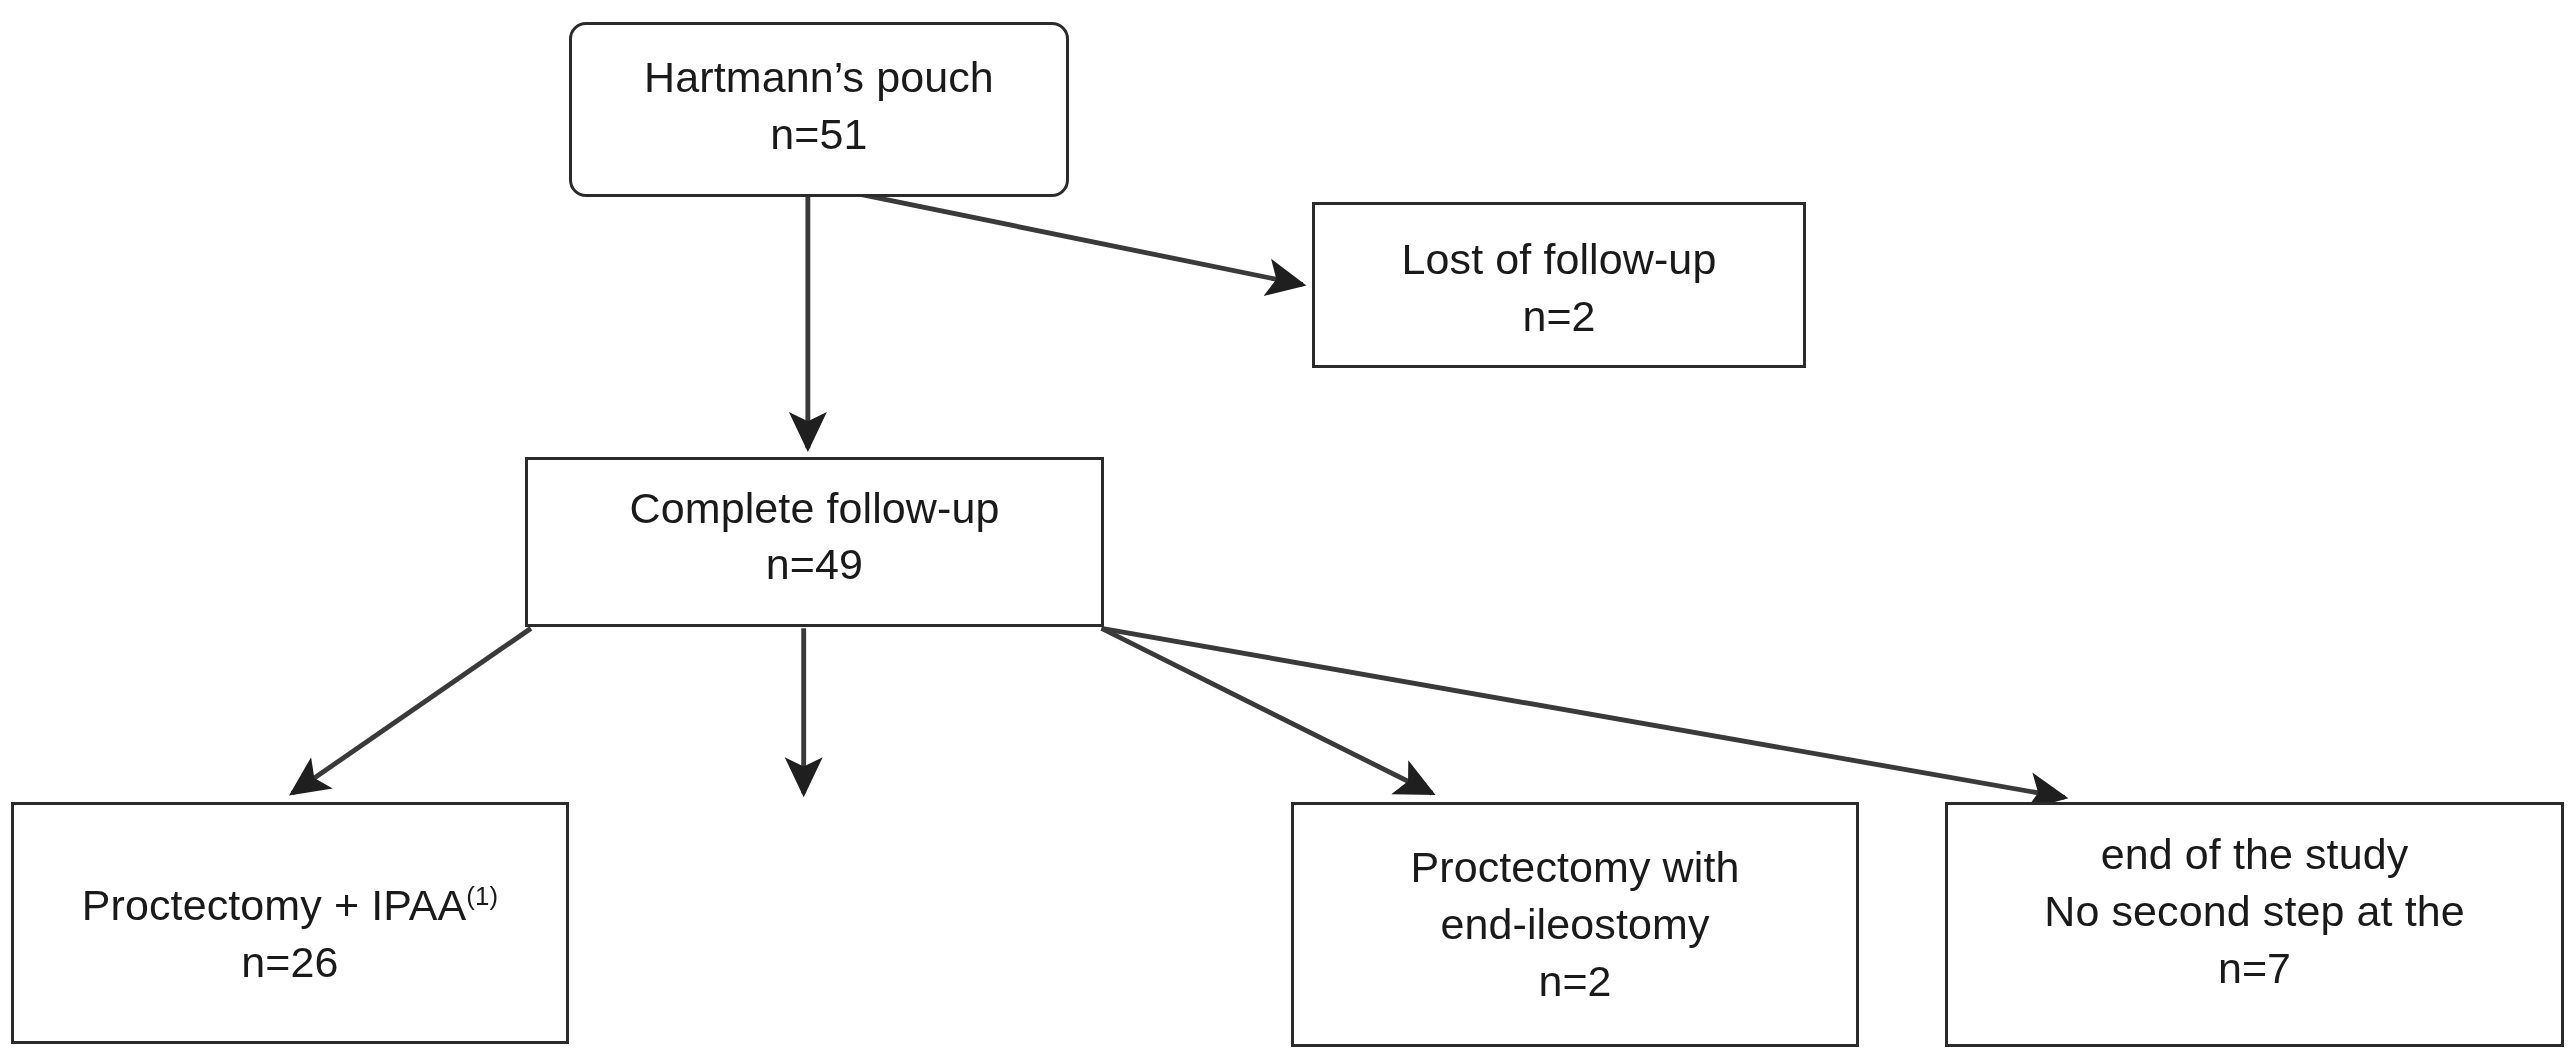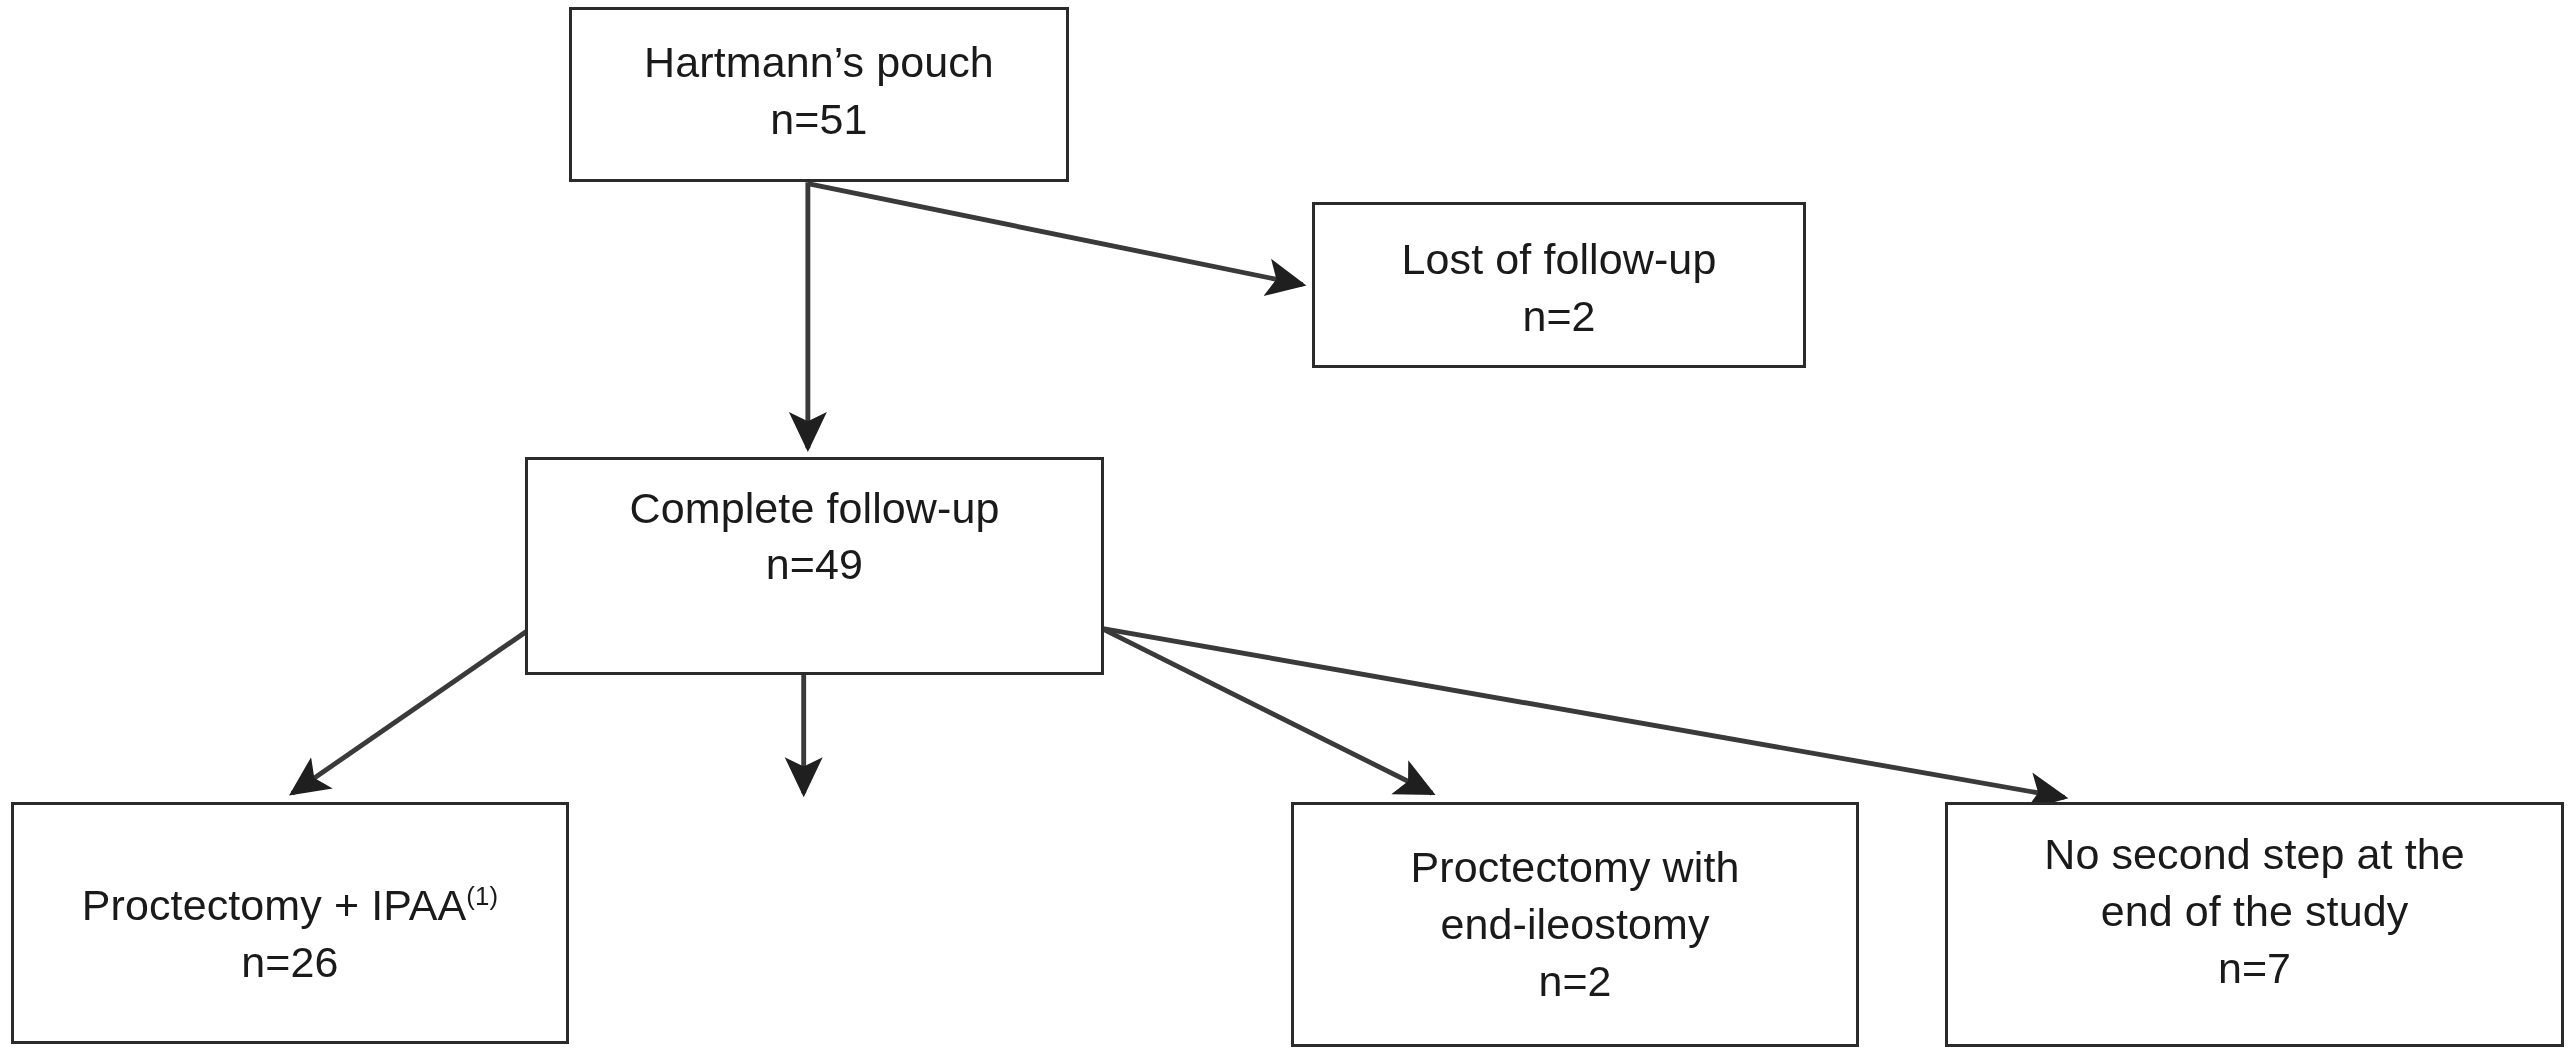--- a/index.html
+++ b/index.html
@@ -44,23 +44,23 @@
     line-height: 1.32;
     letter-spacing: 0.1px;
     white-space: nowrap;
   }
   .node .line sup {
     font-size: 0.60em;
     vertical-align: super;
     line-height: 0;
   }
   
-  #node-hartmann      { left: 569px;  top: 7px;   width: 500px;  height: 175px; padding-top: 24px; }
+  #node-hartmann      { left: 569px;  top: 22px;   width: 500px;  height: 175px; padding-top: 24px; border-radius: 17px; }
   #node-lost          { left: 1312px; top: 202px;  width: 494px;  height: 166px; padding-top: 26px; }
-  #node-complete      { left: 525px;  top: 457px;  width: 579px;  height: 218px; padding-top: 19.5px; }
+  #node-complete      { left: 525px;  top: 457px;  width: 579px;  height: 170px; padding-top: 19.5px; }
   #node-ipaa          { left: 11px;   top: 802px; width: 558px;  height: 242px; padding-top: 21px; justify-content: center; }
   #node-ira           { left: 683px;  top: 802px; width: 516px;  height: 242px; padding-top: 21px; }
   #node-endileostomy  { left: 1291px; top: 802px; width: 568px;  height: 245px; padding-top: 34px; }
   #node-nosecond      { left: 1945px; top: 802px; width: 619px;  height: 245px; padding-top: 21px; }
 </style>
 </head>
 <body>
 
 <div id="canvas">
 
@@ -105,19 +105,19 @@
   </div>
 
 
   <div class="node" id="node-endileostomy">
     <span class="line">Proctectomy with</span>
     <span class="line">end-ileostomy</span>
     <span class="line">n=2</span>
   </div>
 
   <div class="node" id="node-nosecond">
+    <span class="line">end of the study</span>
     <span class="line">No second step at the</span>
-    <span class="line">end of the study</span>
     <span class="line">n=7</span>
   </div>
 
 </div>
 
 
 </body></html>

